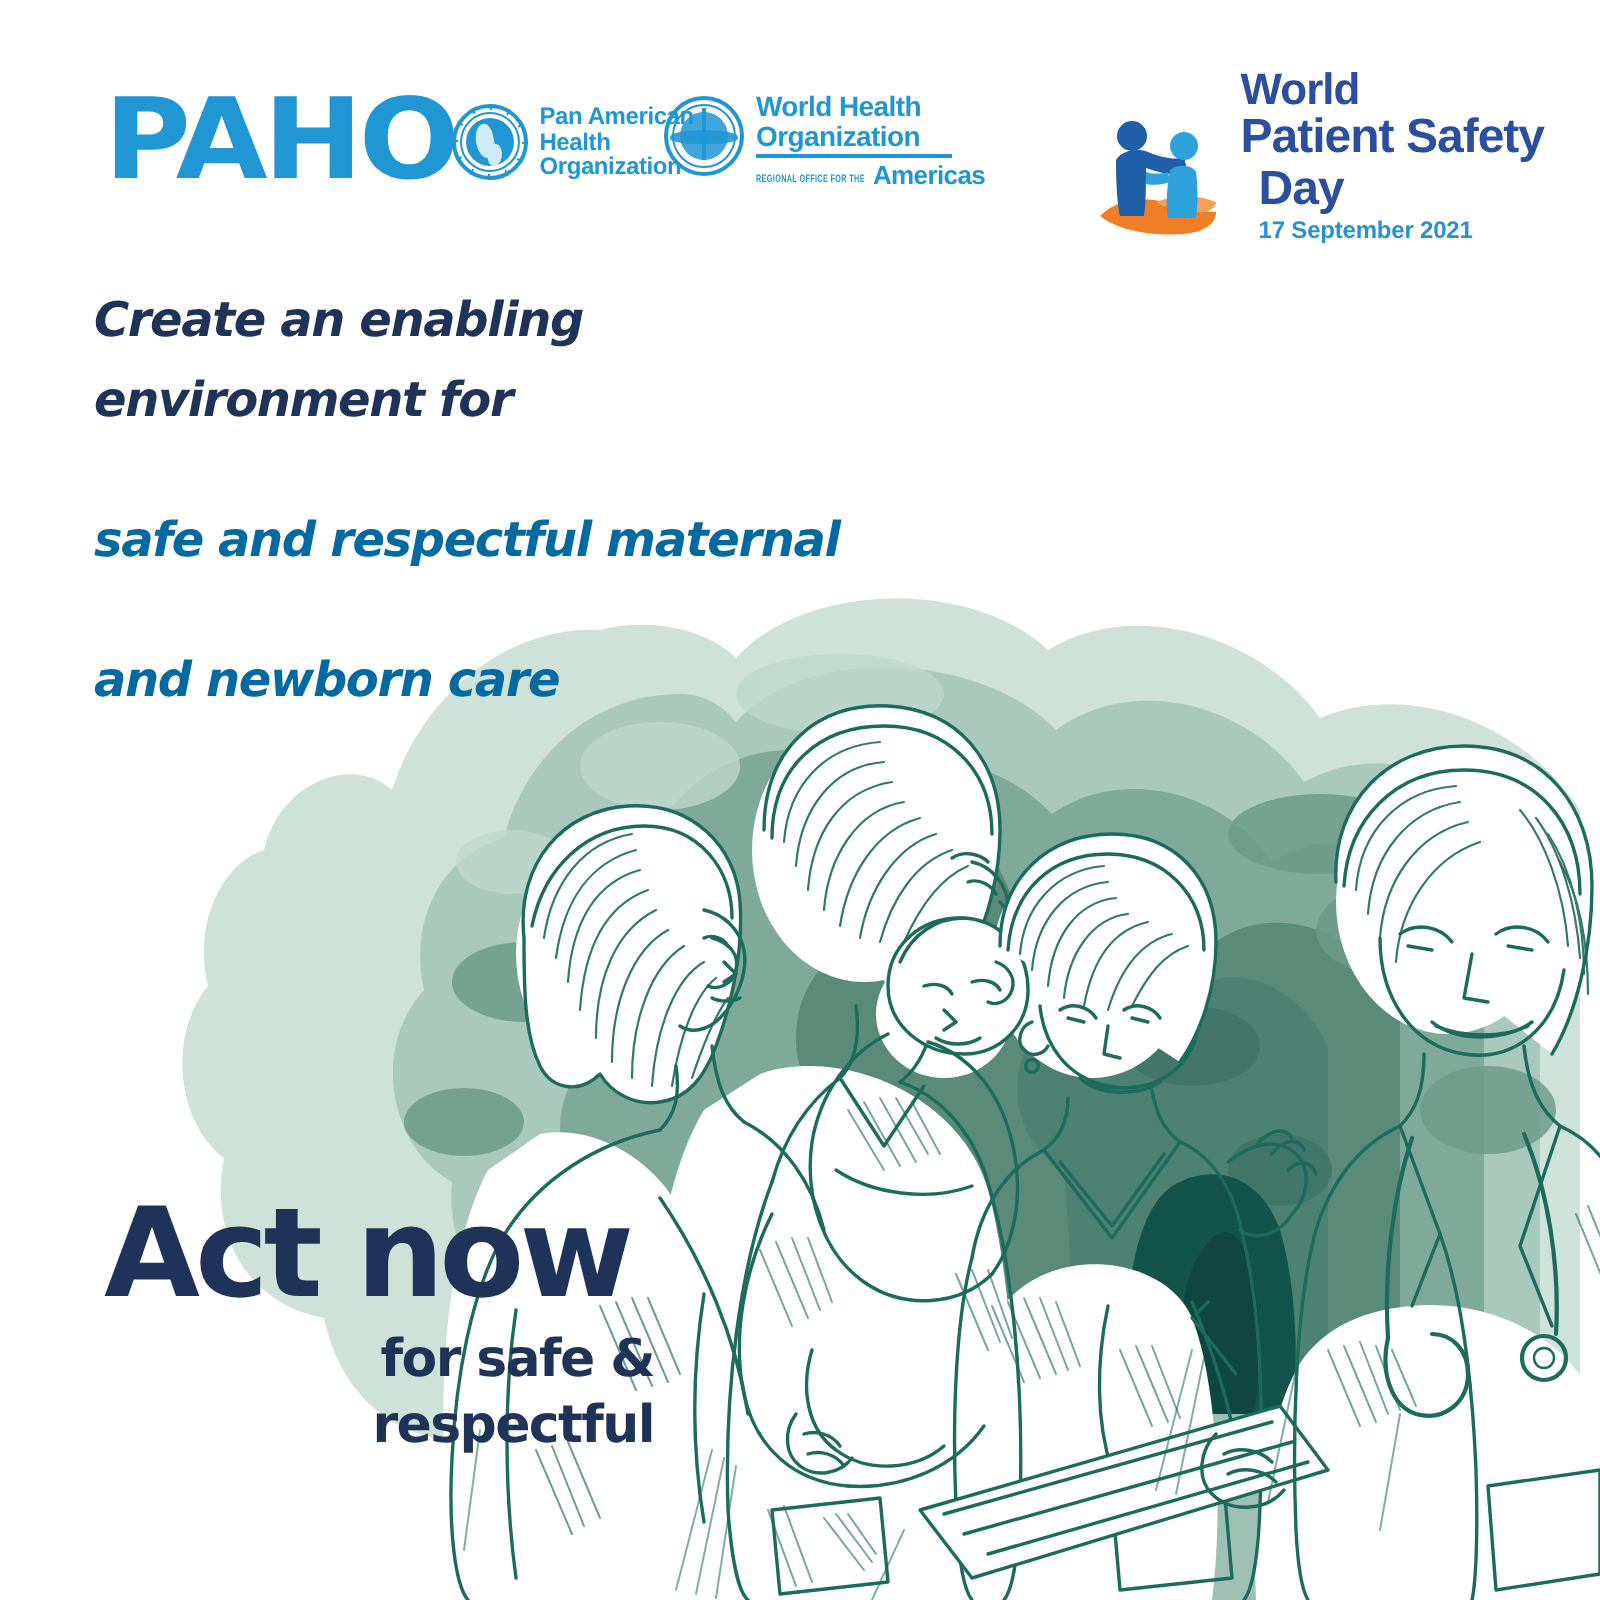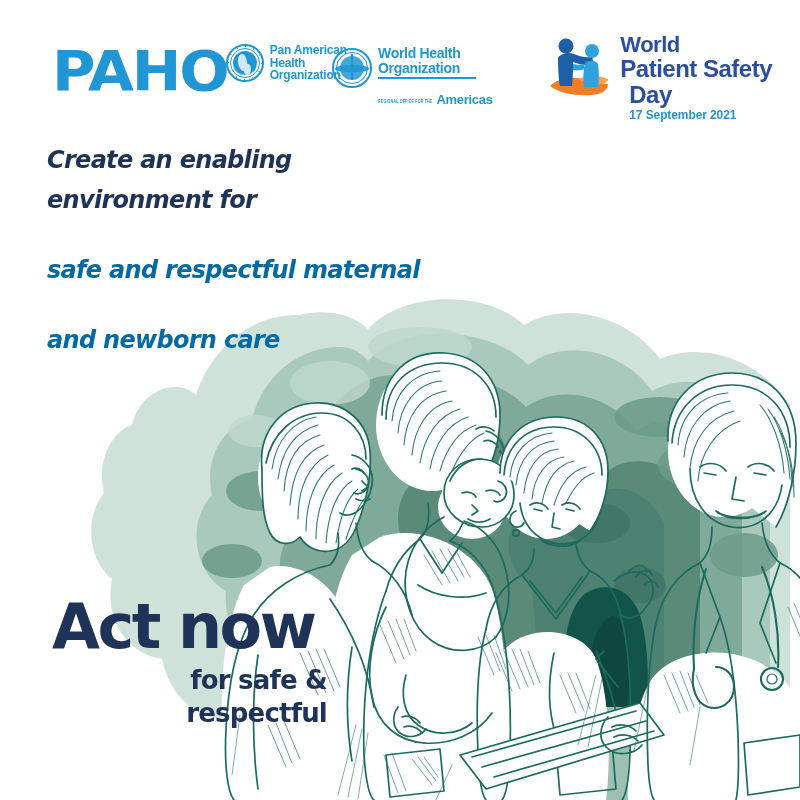--- a/index.html
+++ b/index.html
@@ -10,21 +10,21 @@
   }
   #poster{position:absolute;inset:0;width:800px;height:800px;background:#fff;overflow:hidden;}
 
   
   #art{position:absolute;left:0;top:255px;width:800px;height:545px;z-index:1;}
   #art svg{display:block;width:800px;height:545px;}
 
   
   .header{position:absolute;top:0;left:0;width:800px;height:125px;z-index:3;}
 
-  .paho-lockup{position:absolute;left:52px;top:44px;display:flex;}
+  .paho-lockup{position:absolute;left:52px;top:44px;display:flex;align-items:center;}
   .paho-word{
     font-family:"DejaVu Sans", sans-serif;
     font-weight:bold;font-size:56px;line-height:54px;letter-spacing:-2px;
     color:#2196d4;
     transform:scaleX(1.06);transform-origin:left center;
   }
   .seal{width:38px;height:38px;border-radius:50%;position:relative;flex:0 0 auto;margin-left:8px;}
   .seal .ring{position:absolute;inset:0;border-radius:50%;border:2px solid #2196d4;}
   .seal .ring2{position:absolute;inset:4px;border-radius:50%;border:1px solid #2196d4;}
   .seal .globe{position:absolute;inset:7px;border-radius:50%;background:#2196d4;}
@@ -48,26 +48,26 @@
   .who-seal .globe{position:absolute;inset:8px;border-radius:50%;background:#2196d4;opacity:.85;}
   .who-seal .wing{
     position:absolute;left:3px;top:17px;width:34px;height:7px;background:#2196d4;
     border-radius:50% 50% 40% 40%;opacity:.9;
   }
   .who-seal .rod{position:absolute;left:19px;top:6px;width:2px;height:26px;background:#2196d4;}
   .who-text{margin-left:6px;}
   .who-name{color:#2196d4;font-weight:bold;font-size:14px;line-height:14.5px;letter-spacing:-.3px;}
   .who-name span{display:block;}
   .who-rule{width:98px;height:1.5px;background:#2196d4;margin-top:2px;}
-  .who-sub{display:flex;align-items:baseline;margin-top:14px;text-align:right;}
+  .who-sub{display:flex;align-items:baseline;margin-top:2px;text-align:right;}
   .who-region{color:#2196d4;font-size:3.6px;font-weight:bold;letter-spacing:.2px;line-height:6px;transform:scaleY(1.5);transform-origin:left bottom;white-space:nowrap;}
   .who-americas{color:#2196d4;font-weight:bold;font-size:13px;line-height:13px;margin-left:4px;letter-spacing:-.3px;}
 
   
-  .wpsd{position:absolute;right:28px;top:34px;display:flex;align-items:flex-start;}
+  .wpsd{position:absolute;right:28px;top:34px;display:flex;align-items:flex-end;}
   .wpsd-mark{width:64px;height:66px;position:relative;flex:0 0 auto;}
   .wpsd-text{margin-left:8px;}
   .wpsd-l1{color:#2b4f9e;font-weight:bold;font-size:22px;line-height:22px;letter-spacing:-.5px;}
   .wpsd-l2{color:#2b4f9e;font-weight:bold;font-size:24px;line-height:26px;letter-spacing:-.5px;}
   .wpsd-l3row{display:flex;align-items:baseline;flex-direction:column;}
   .wpsd-l3{color:#2b4f9e;font-weight:bold;font-size:24px;line-height:26px;letter-spacing:-.5px;}
   .wpsd-date{color:#2790d4;font-weight:bold;font-size:12px;margin-left:9px;letter-spacing:-.1px;}
 
   
   .headline{position:absolute;left:47px;top:140px;z-index:3;width:520px;}

